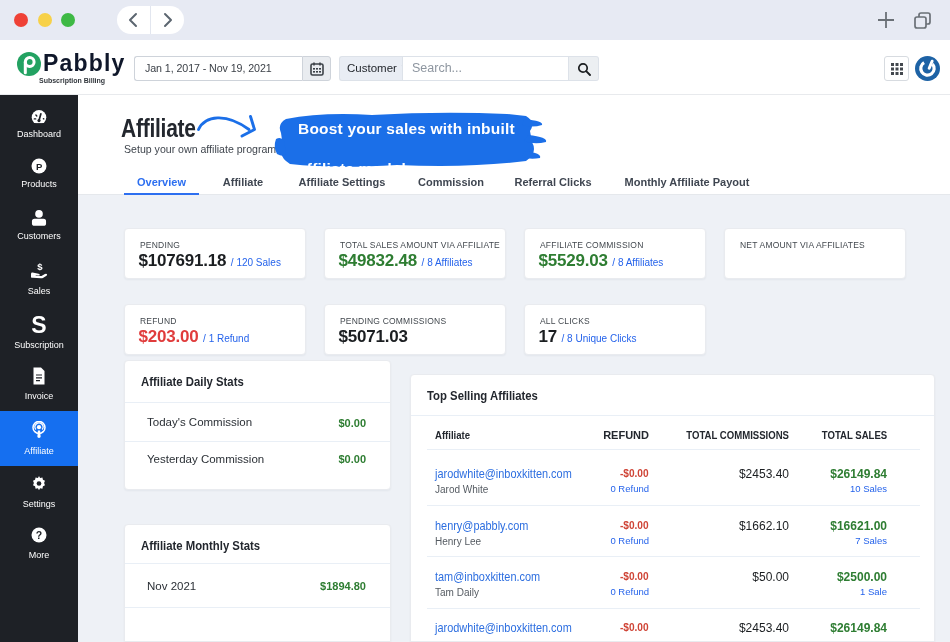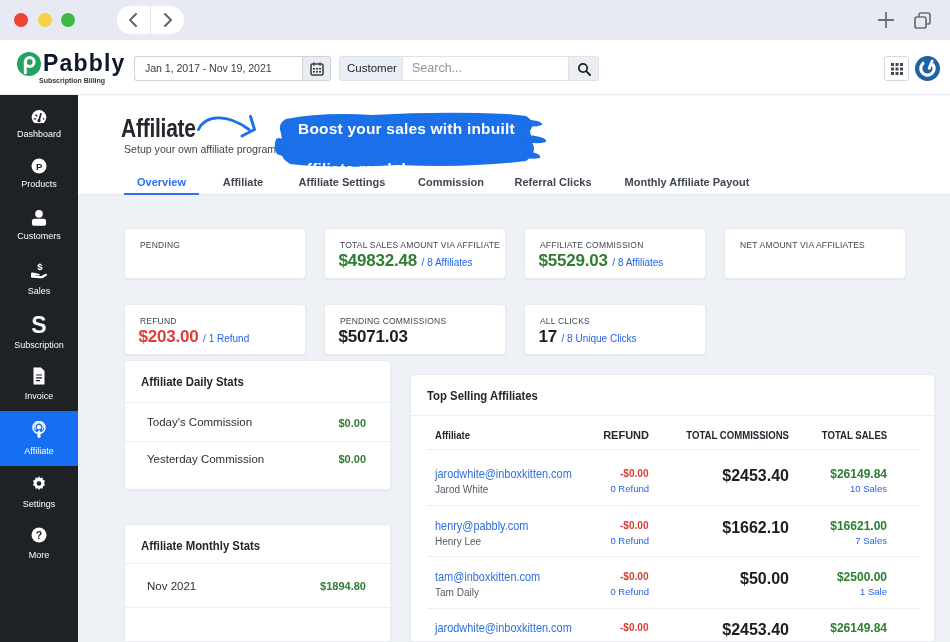--- a/index.html
+++ b/index.html
@@ -46,21 +46,21 @@
 
 .ptitle{position:absolute;left:16px;top:13px;font-size:13.5px;font-weight:bold;color:#23272e;transform:scaleX(0.84);transform-origin:0 0;white-space:nowrap;}
 .pdiv{position:absolute;left:0;width:100%;height:1px;background:#e9eff6;}
 
 .trow{position:absolute;left:24px;width:478px;height:40px;text-align:right;}
 .trow span{position:absolute;white-space:nowrap;}
 .temail{left:0;top:0;font-size:13px;color:#2e6fe0;transform:scaleX(0.84);transform-origin:0 0;}
 .tname{left:0;top:17.5px;font-size:10px;color:#555b62;}
 .tref{right:264px;top:1px;font-size:11.5px;font-weight:bold;color:#cf4436;transform:scaleX(0.88);transform-origin:100% 0;}
 .trefsub{right:264px;top:17px;font-size:9.5px;color:#2563eb;}
-.tcom{right:124px;top:1px;font-size:16px;font-weight:bold;color:#1b1e21;}
+.tcom{right:124px;top:1px;font-size:12px;font-weight:normal;color:#1b1e21;}
 .tsale{right:26px;top:1px;font-size:12px;font-weight:bold;color:#2e7d32;}
 .tsalesub{right:26px;top:17px;font-size:9.5px;color:#2563eb;}
 </style>
 </head>
 <body>
 <div id="chrome" class="abs">
   <div class="dot abs" style="left:14px;background:#ef4136;"></div>
   <div class="dot abs" style="left:38px;background:#f7d148;"></div>
   <div class="dot abs" style="left:61px;background:#3eb944;"></div>
   <div id="navpill" class="abs"></div>
@@ -149,20 +149,21 @@
 <div class="tab abs active" style="left:124px;width:75px;">Overview</div>
 <div class="tab abs" style="left:215px;width:56px;">Affiliate</div>
 <div class="tab abs" style="left:295px;width:94px;">Affiliate Settings</div>
 <div class="tab abs" style="left:413px;width:76px;">Commission</div>
 <div class="tab abs" style="left:508px;width:90px;">Referral Clicks</div>
 <div class="tab abs" style="left:622px;width:130px;">Monthly Affiliate Payout</div>
 <div id="tabline" class="abs"></div>
 
 <div class="card scard abs" style="left:124px;">
     <div class="slabel">PENDING</div>
+    <div class="sval">$107691.18 <small>/ 120 Sales</small></div>
   </div>
 <div class="card scard abs" style="left:324px;">
     <div class="slabel">TOTAL SALES AMOUNT VIA AFFILIATE</div>
     <div class="sval green">$49832.48 <small>/ 8 Affiliates</small></div>
   </div>
 <div class="card scard abs" style="left:524px;">
     <div class="slabel">AFFILIATE COMMISSION</div>
     <div class="sval green">$5529.03 <small>/ 8 Affiliates</small></div>
   </div>
 <div class="card scard abs" style="left:724px;">

